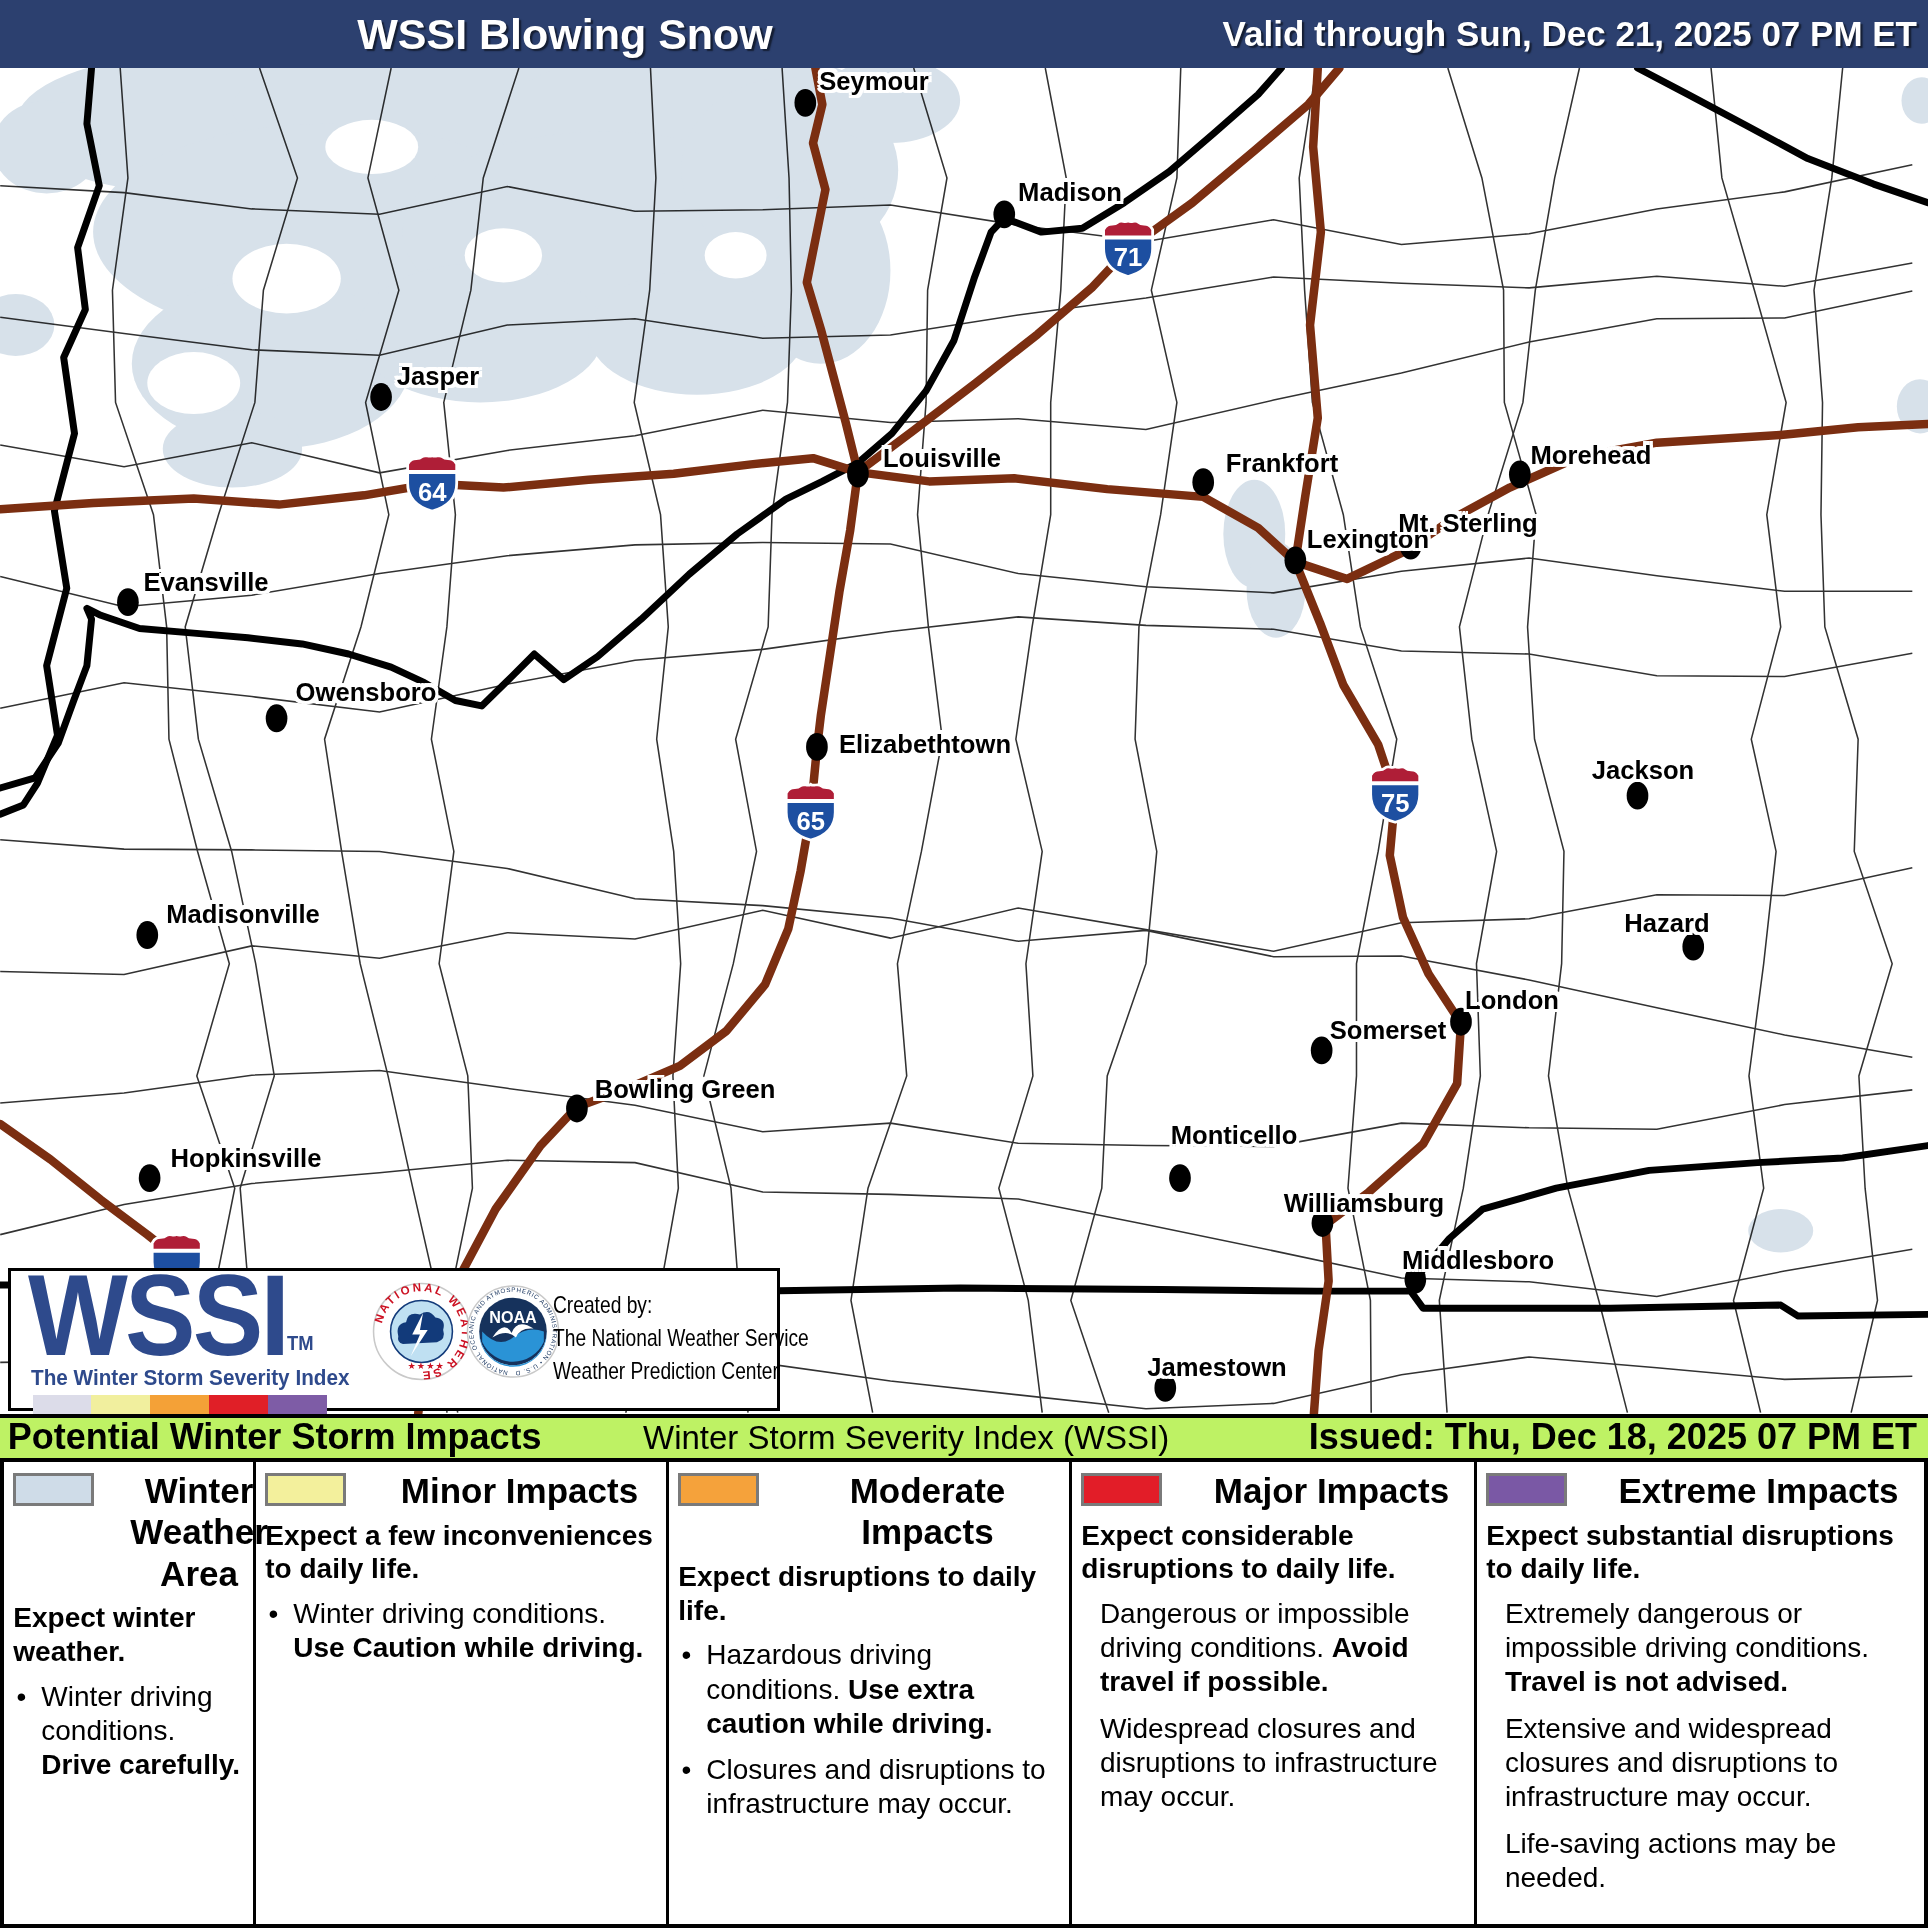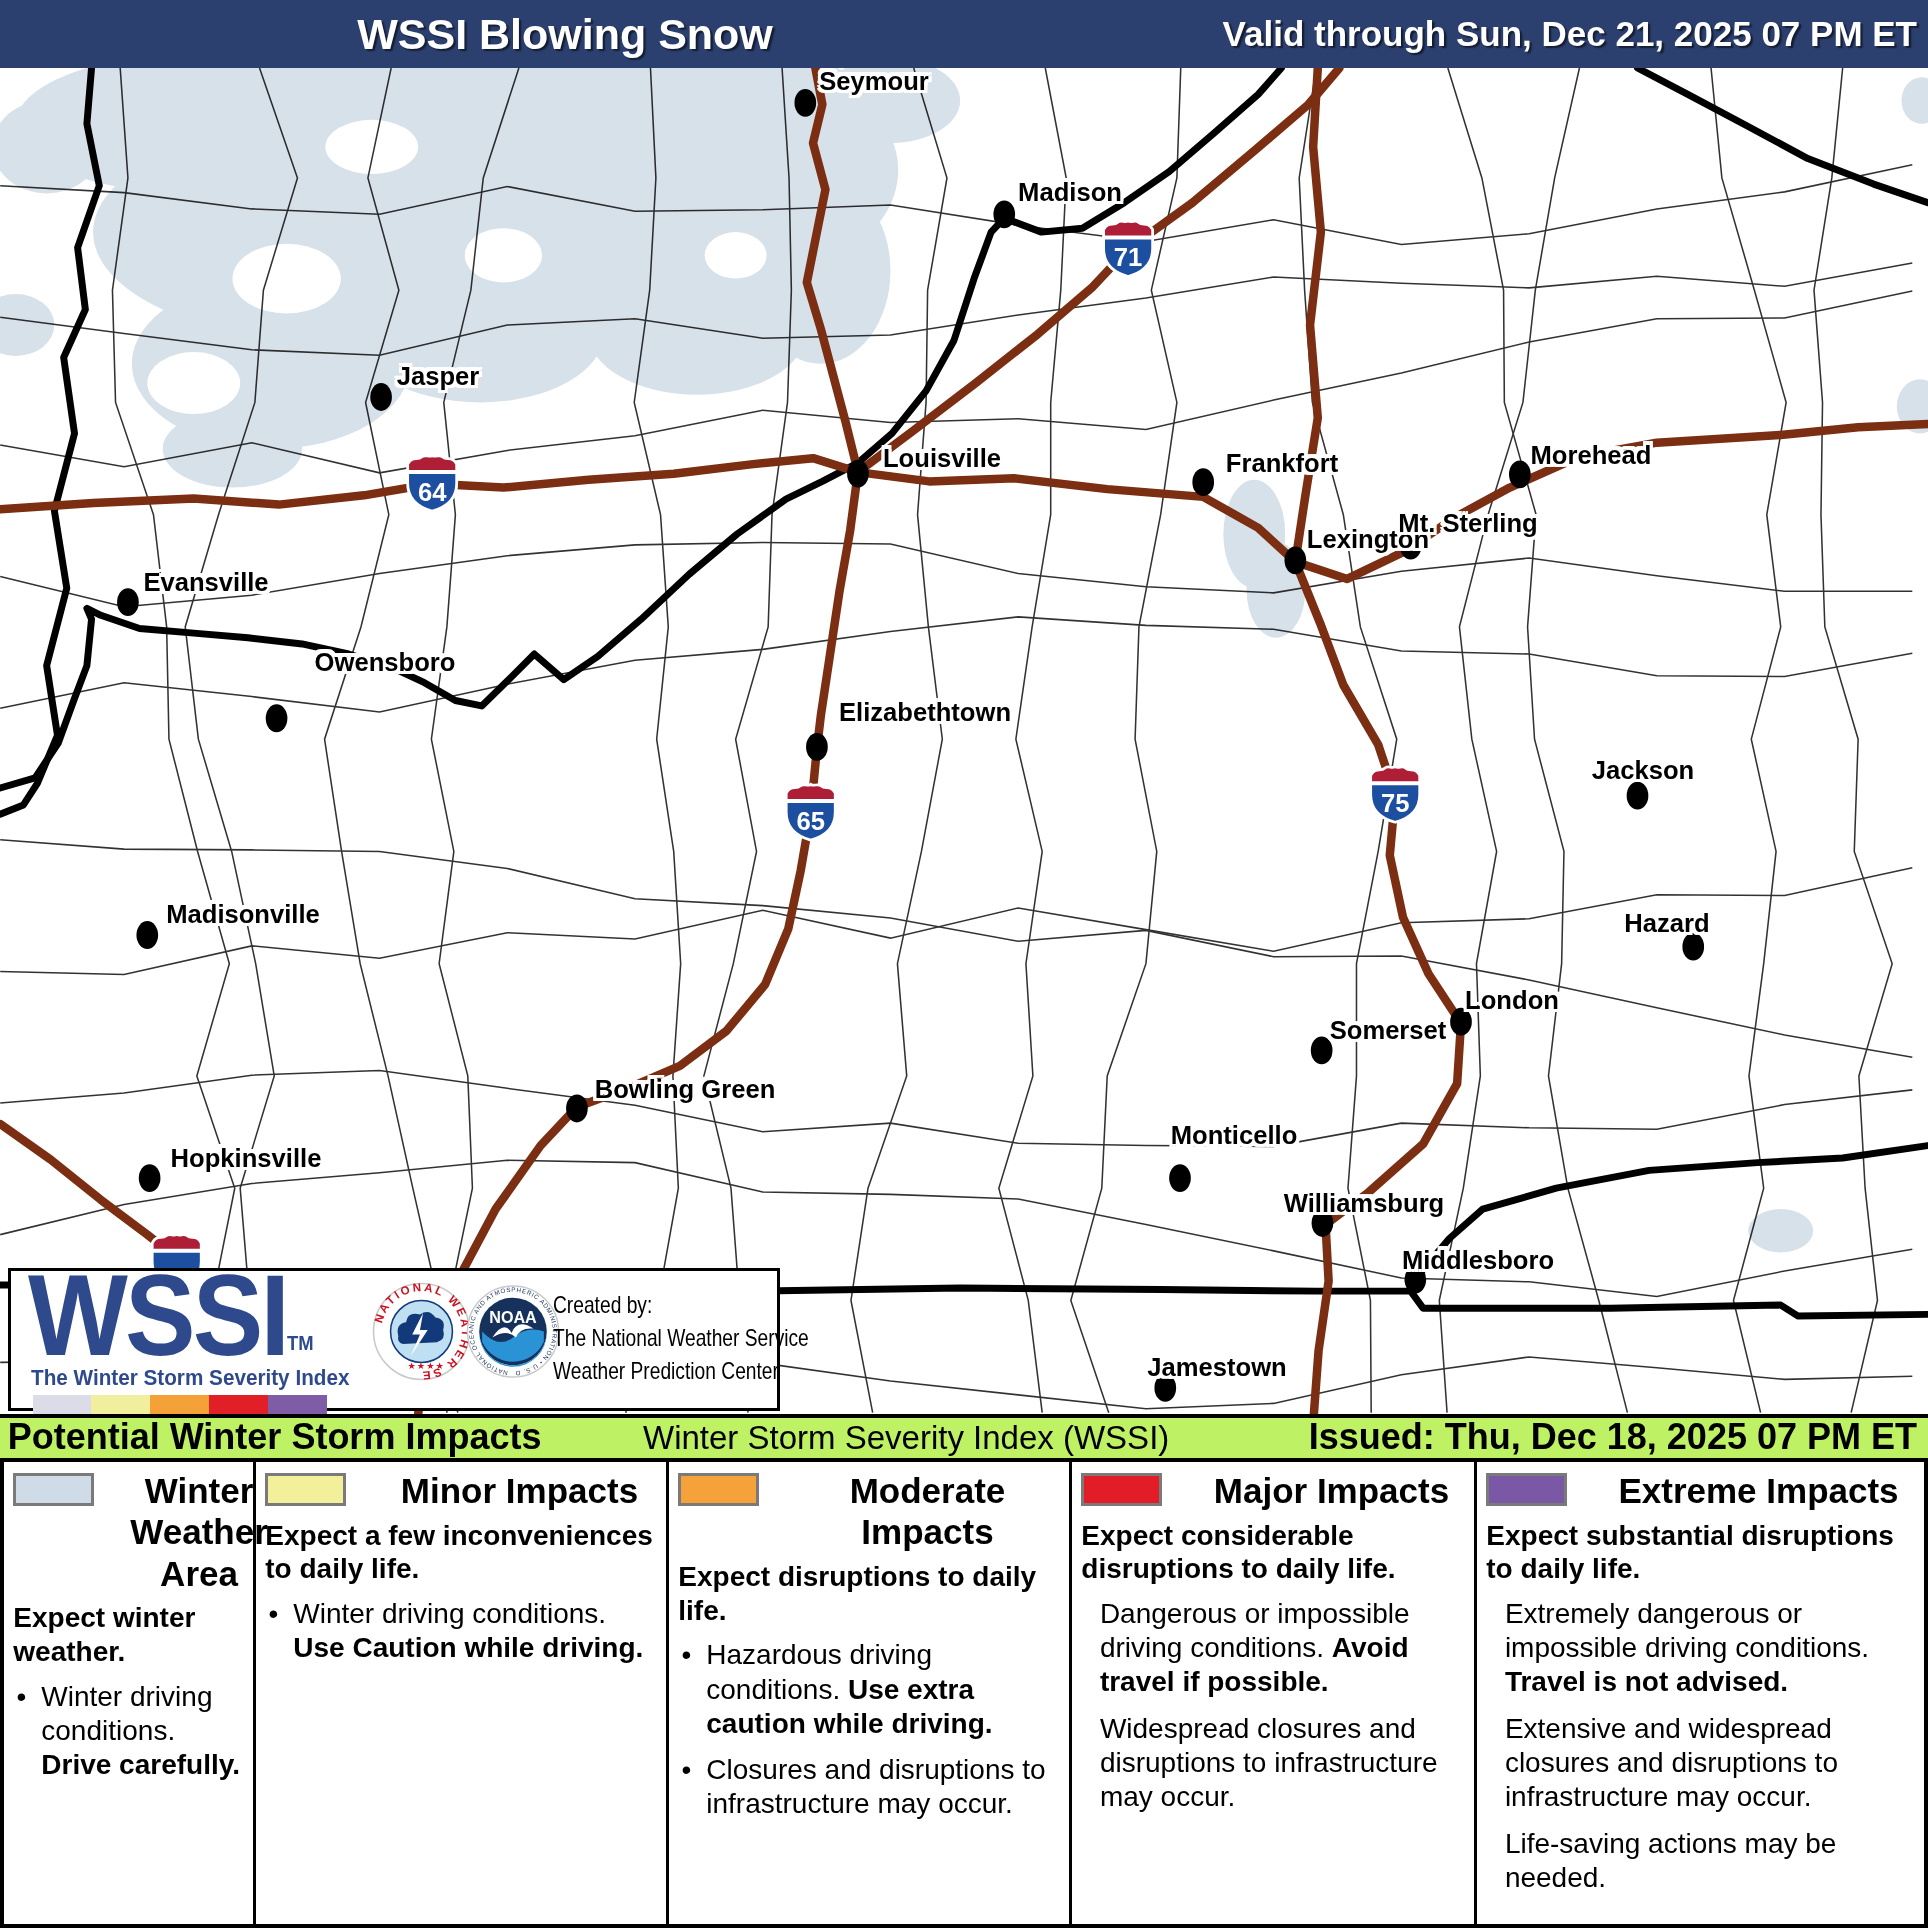--- a/index.html
+++ b/index.html
@@ -183,22 +183,22 @@
     <div id="cityLabels">
         <div class="city-label" style="left: 874px; top: 13px;">Seymour</div>
         <div class="city-label" style="left: 1070px; top: 124px;">Madison</div>
         <div class="city-label" style="left: 438px; top: 308px;">Jasper</div>
         <div class="city-label" style="left: 942px; top: 390px;">Louisville</div>
         <div class="city-label" style="left: 1282px; top: 395px;">Frankfort</div>
         <div class="city-label" style="left: 1368px; top: 471px;">Lexington</div>
         <div class="city-label" style="left: 1468px; top: 455px;">Mt. Sterling</div>
         <div class="city-label" style="left: 1591px; top: 387px;">Morehead</div>
         <div class="city-label" style="left: 206px; top: 514px;">Evansville</div>
-        <div class="city-label" style="left: 366px; top: 594px; margin-left: 19px;">Owensboro</div>
-        <div class="city-label" style="left: 925px; top: 644px; text-align: center;">Elizabethtown</div>
+        <div class="city-label" style="left: 366px; top: 624px;">Owensboro</div>
+        <div class="city-label" style="left: 925px; top: 676px; text-align: center;">Elizabethtown</div>
         <div class="city-label" style="left: 243px; top: 846px;">Madisonville</div>
         <div class="city-label" style="left: 1643px; top: 702px;">Jackson</div>
         <div class="city-label" style="left: 1667px; top: 855px;">Hazard</div>
         <div class="city-label" style="left: 1512px; top: 932px;">London</div>
         <div class="city-label" style="left: 1388px; top: 962px;">Somerset</div>
         <div class="city-label" style="left: 685px; top: 1021px;">Bowling Green</div>
         <div class="city-label" style="left: 1234px; top: 1067px;">Monticello</div>
         <div class="city-label" style="left: 246px; top: 1090px;">Hopkinsville</div>
         <div class="city-label" style="left: 1364px; top: 1135px;">Williamsburg</div>
         <div class="city-label" style="left: 1478px; top: 1192px;">Middlesboro</div>

